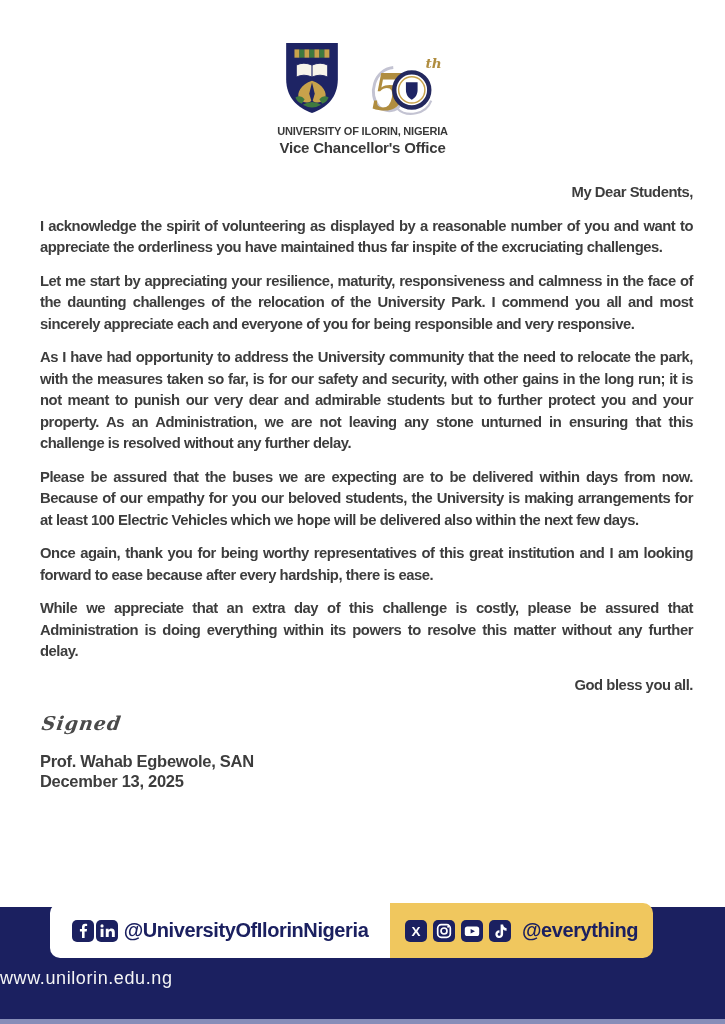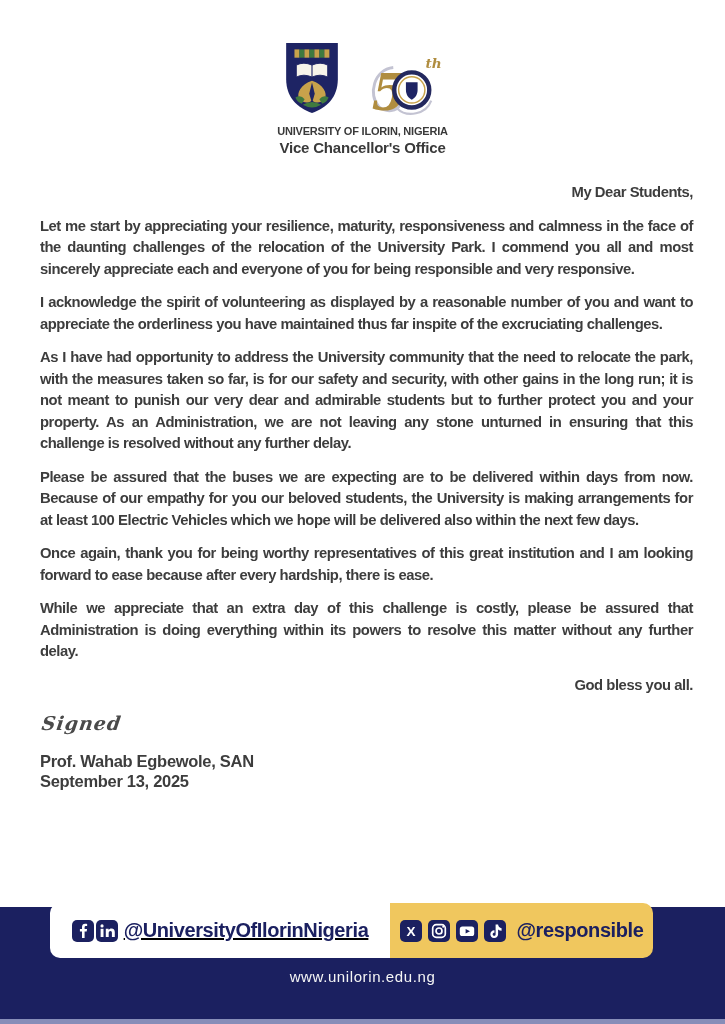--- a/index.html
+++ b/index.html
@@ -36,33 +36,33 @@
   .sig-title { padding-left:3px; }
   
   .footer { position:absolute; left:0; top:907px; width:725px; height:117px; background:#1b2060; }
   .bottom-strip { position:absolute; left:0; bottom:0; width:100%; height:5px; background:#878db8; }
   .social-pill {
     position:absolute; left:50px; top:-4px; width:603px; height:55px;
     border-radius:10px; overflow:hidden; display:flex;
   }
   .pill-left {
     width:340px; background:#ffffff; display:flex; align-items:center;
-    justify-content:center; gap:2px;text-decoration:underline;
+    justify-content:center; gap:2px;
   }
   .pill-right {
     flex:1; background:#f0c75e; display:flex; align-items:center;
     justify-content:center; gap:6px;
   }
   .handle { font-size:20px; font-weight:700; color:#1b2060; letter-spacing:-0.4px; white-space:nowrap; }
   .pill-left .handle { margin-left:4px; }
   .pill-right .handle { margin-left:5px; }
   .sicon { width:22px; height:22px; display:block; }
   .website {
-    position:absolute; left:0; top:61px; width:100%; text-align:center;
-    color:#f5f5f5; font-size:15px; font-weight:400; letter-spacing:0.6px;
+    position:absolute; left:0; top:61px; width:100%; text-align:left;
+    color:#f5f5f5; font-size:18px; font-weight:400; letter-spacing:0.6px;
   }
 </style>
 </head>
 <body>
 
 <div class="page">
 
   <header class="letterhead">
     <div class="logo-row">
 
@@ -95,33 +95,33 @@
         <path d="M43,31 H55 V39 C55,45 51,48 49,49 C47,48 43,45 43,39 Z" fill="#1e2464"></path>
         <text x="63" y="16" font-family="DejaVu Serif, serif" font-style="italic" font-weight="bold" font-size="14" fill="#b08d3f">th</text>
       </svg>
     </div>
     <div class="uni-name">UNIVERSITY OF ILORIN, NIGERIA</div>
     <div class="office-name">Vice Chancellor's Office</div>
   </header>
 
   <main class="letter">
     <p class="salutation">My Dear Students,</p>
+    <p>I acknowledge the spirit of volunteering as displayed by a reasonable number of you and want to appreciate the orderliness you have maintained thus far inspite of the excruciating challenges.</p>
     <p>Let me start by appreciating your resilience, maturity, responsiveness and calmness in the face of the daunting challenges of the relocation of the University Park. I commend you all and most sincerely appreciate each and everyone of you for being responsible and very responsive.</p>
-    <p>I acknowledge the spirit of volunteering as displayed by a reasonable number of you and want to appreciate the orderliness you have maintained thus far inspite of the excruciating challenges.</p>
     <p>As I have had opportunity to address the University community that the need to relocate the park, with the measures taken so far, is for our safety and security, with other gains in the long run; it is not meant to punish our very dear and admirable students but to further protect you and your property. As an Administration, we are not leaving any stone unturned in ensuring that this challenge is resolved without any further delay.</p>
     <p>Please be assured that the buses we are expecting are to be delivered within days from now. Because of our empathy for you our beloved students, the University is making arrangements for at least 100 Electric Vehicles which we hope will be delivered also within the next few days.</p>
     <p>Once again, thank you for being worthy representatives of this great institution and I am looking forward to ease because after every hardship, there is ease.</p>
     <p>While we appreciate that an extra day of this challenge is costly, please be assured that Administration is doing everything within its powers to resolve this matter without any further delay.</p>
     <p class="closing">God bless you all.</p>
     <div>
       <span class="signed-script">Signed</span>
     </div>
     <div class="sig-block">
       <div class="sig-line">Prof. Wahab Egbewole, SAN</div>
-      <div class="sig-line">September 13, 2025</div>
+      <div class="sig-line">December 13, 2025</div>
     </div>
   </main>
 
   <footer class="footer">
     <div class="social-pill">
       <div class="pill-left">
         <svg class="sicon" viewBox="0 0 22 22">
           <rect x="0" y="0" width="22" height="22" rx="5" fill="#1b2060"></rect>
           <path d="M12.6,18 V11.6 h2.1 l0.35,-2.5 h-2.45 V7.5 c0,-0.75 0.35,-1.4 1.35,-1.4 h1.2 V3.9 c-0.5,-0.07 -1.25,-0.15 -2.05,-0.15 c-1.95,0 -3.1,1.15 -3.1,3.3 v2.05 H7.9 v2.5 h2.1 V18 Z" fill="#ffffff"></path>
         </svg>
@@ -146,20 +146,20 @@
         </svg>
         <svg class="sicon" viewBox="0 0 22 22">
           <rect x="0" y="0" width="22" height="22" rx="5" fill="#1b2060"></rect>
           <rect x="3.8" y="6.4" width="14.4" height="9.6" rx="2.6" fill="#ffffff"></rect>
           <path d="M9.6,8.9 L14,11.2 L9.6,13.5 Z" fill="#1b2060"></path>
         </svg>
         <svg class="sicon" viewBox="0 0 22 22">
           <rect x="0" y="0" width="22" height="22" rx="5" fill="#1b2060"></rect>
           <path d="M11.6,4.6 h2.5 c0.25,2.1 1.5,3.35 3.5,3.65 v2.4 c-1.4,-0.05 -2.6,-0.5 -3.5,-1.25 v4.75 c0,2.4 -1.95,4.15 -4.3,3.9 c-1.9,-0.2 -3.35,-1.75 -3.45,-3.65 c-0.15,-2.35 1.75,-4.2 4.1,-4.1 v2.45 c-0.95,-0.2 -1.8,0.5 -1.8,1.5 c0,0.85 0.7,1.55 1.55,1.5 c0.85,-0.02 1.4,-0.7 1.4,-1.6 Z" fill="#ffffff"></path>
         </svg>
-        <span class="handle">@responsible</span>
+        <span class="handle">@everything</span>
       </div>
     </div>
     <div class="website">www.unilorin.edu.ng</div>
     <div class="bottom-strip"></div>
   </footer>
 
 </div>
 
 </body></html>

